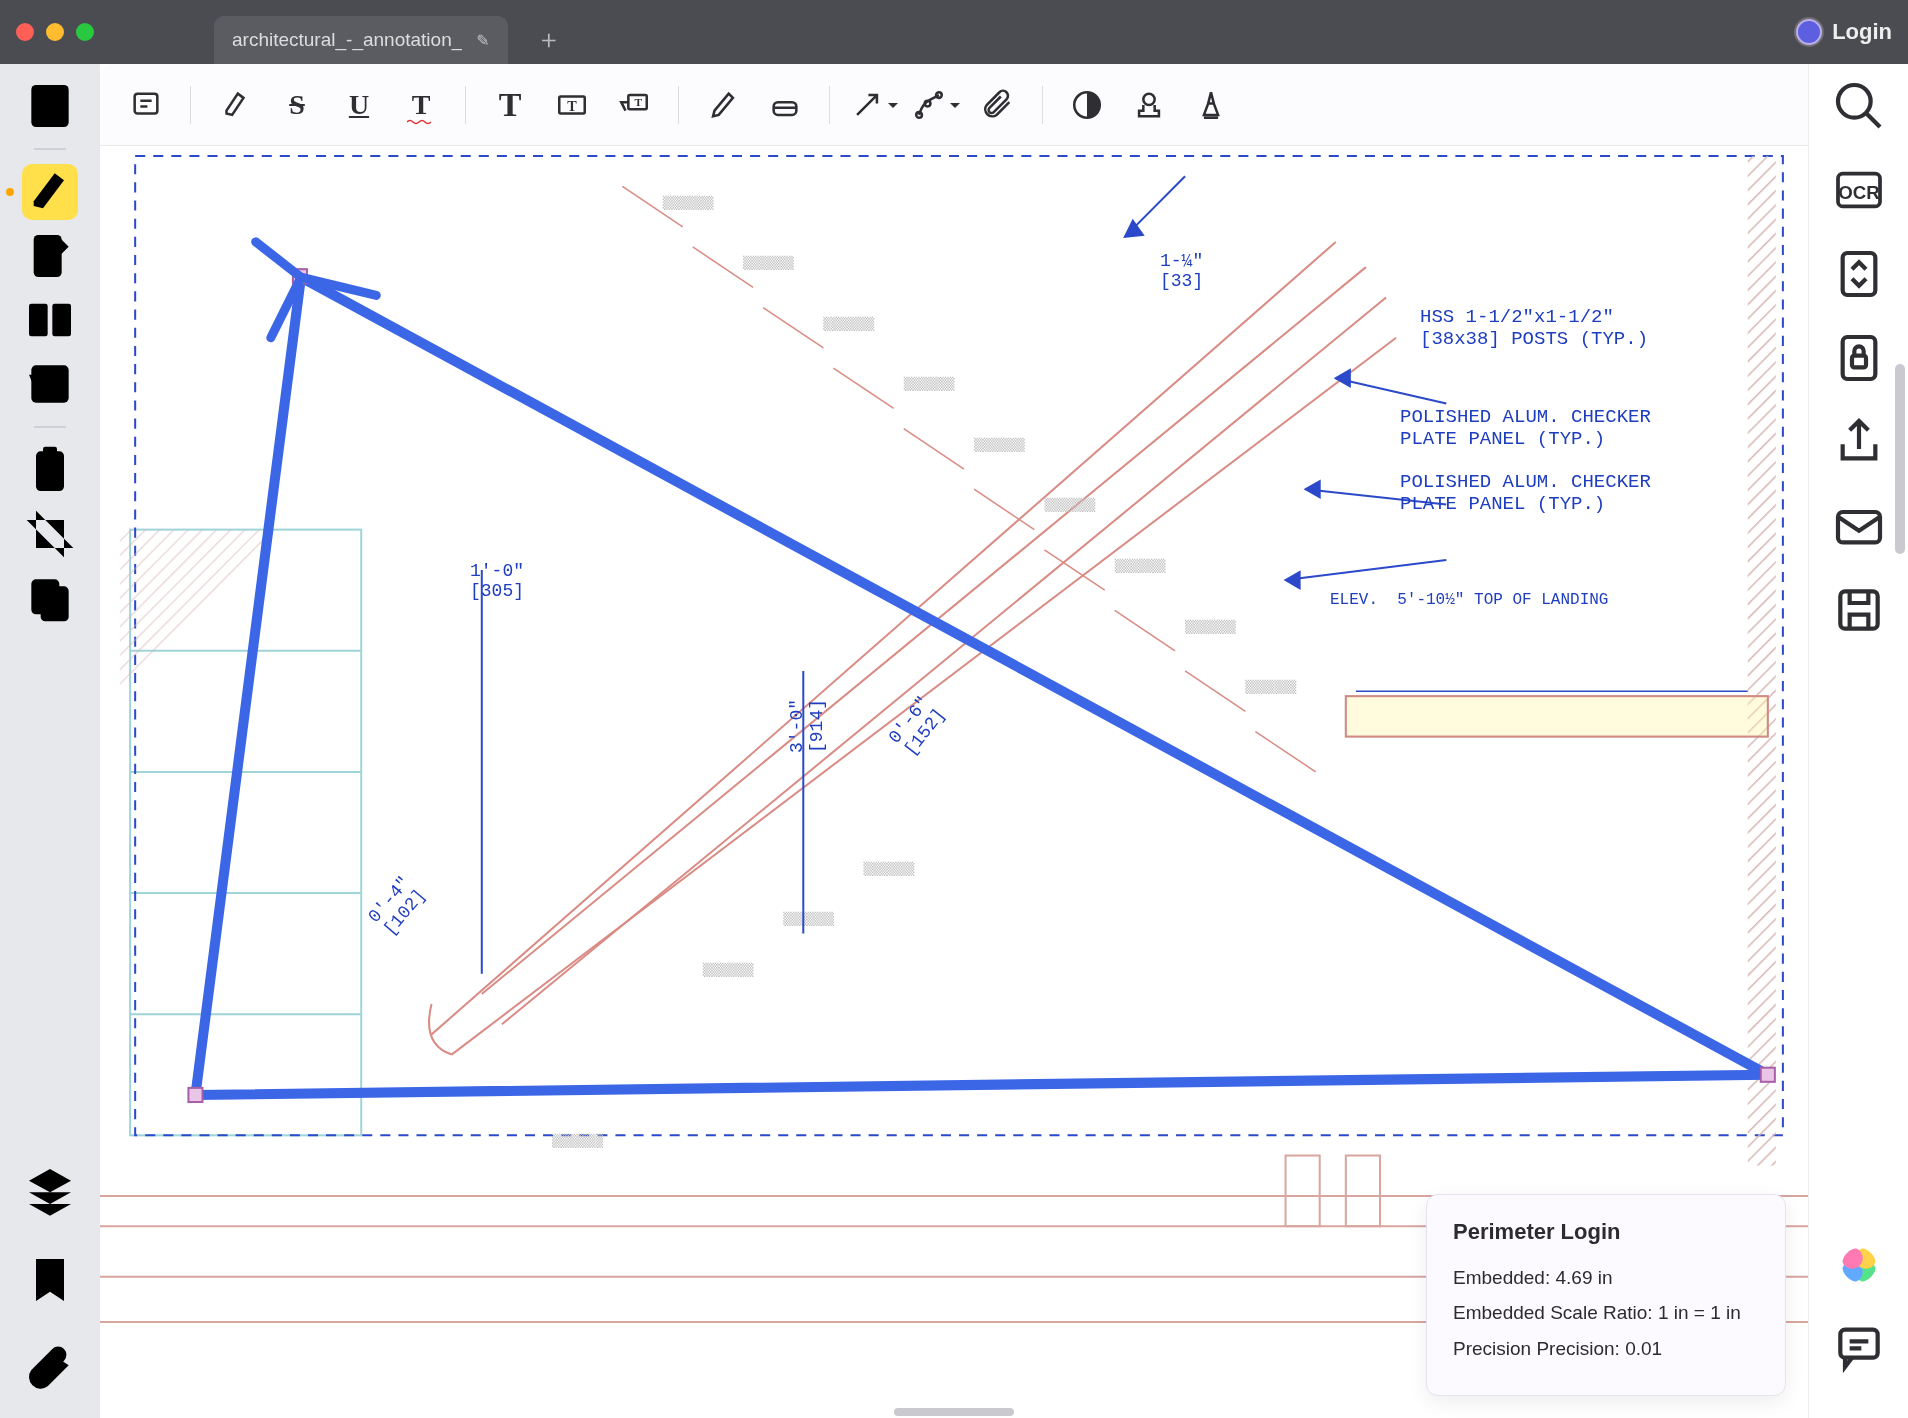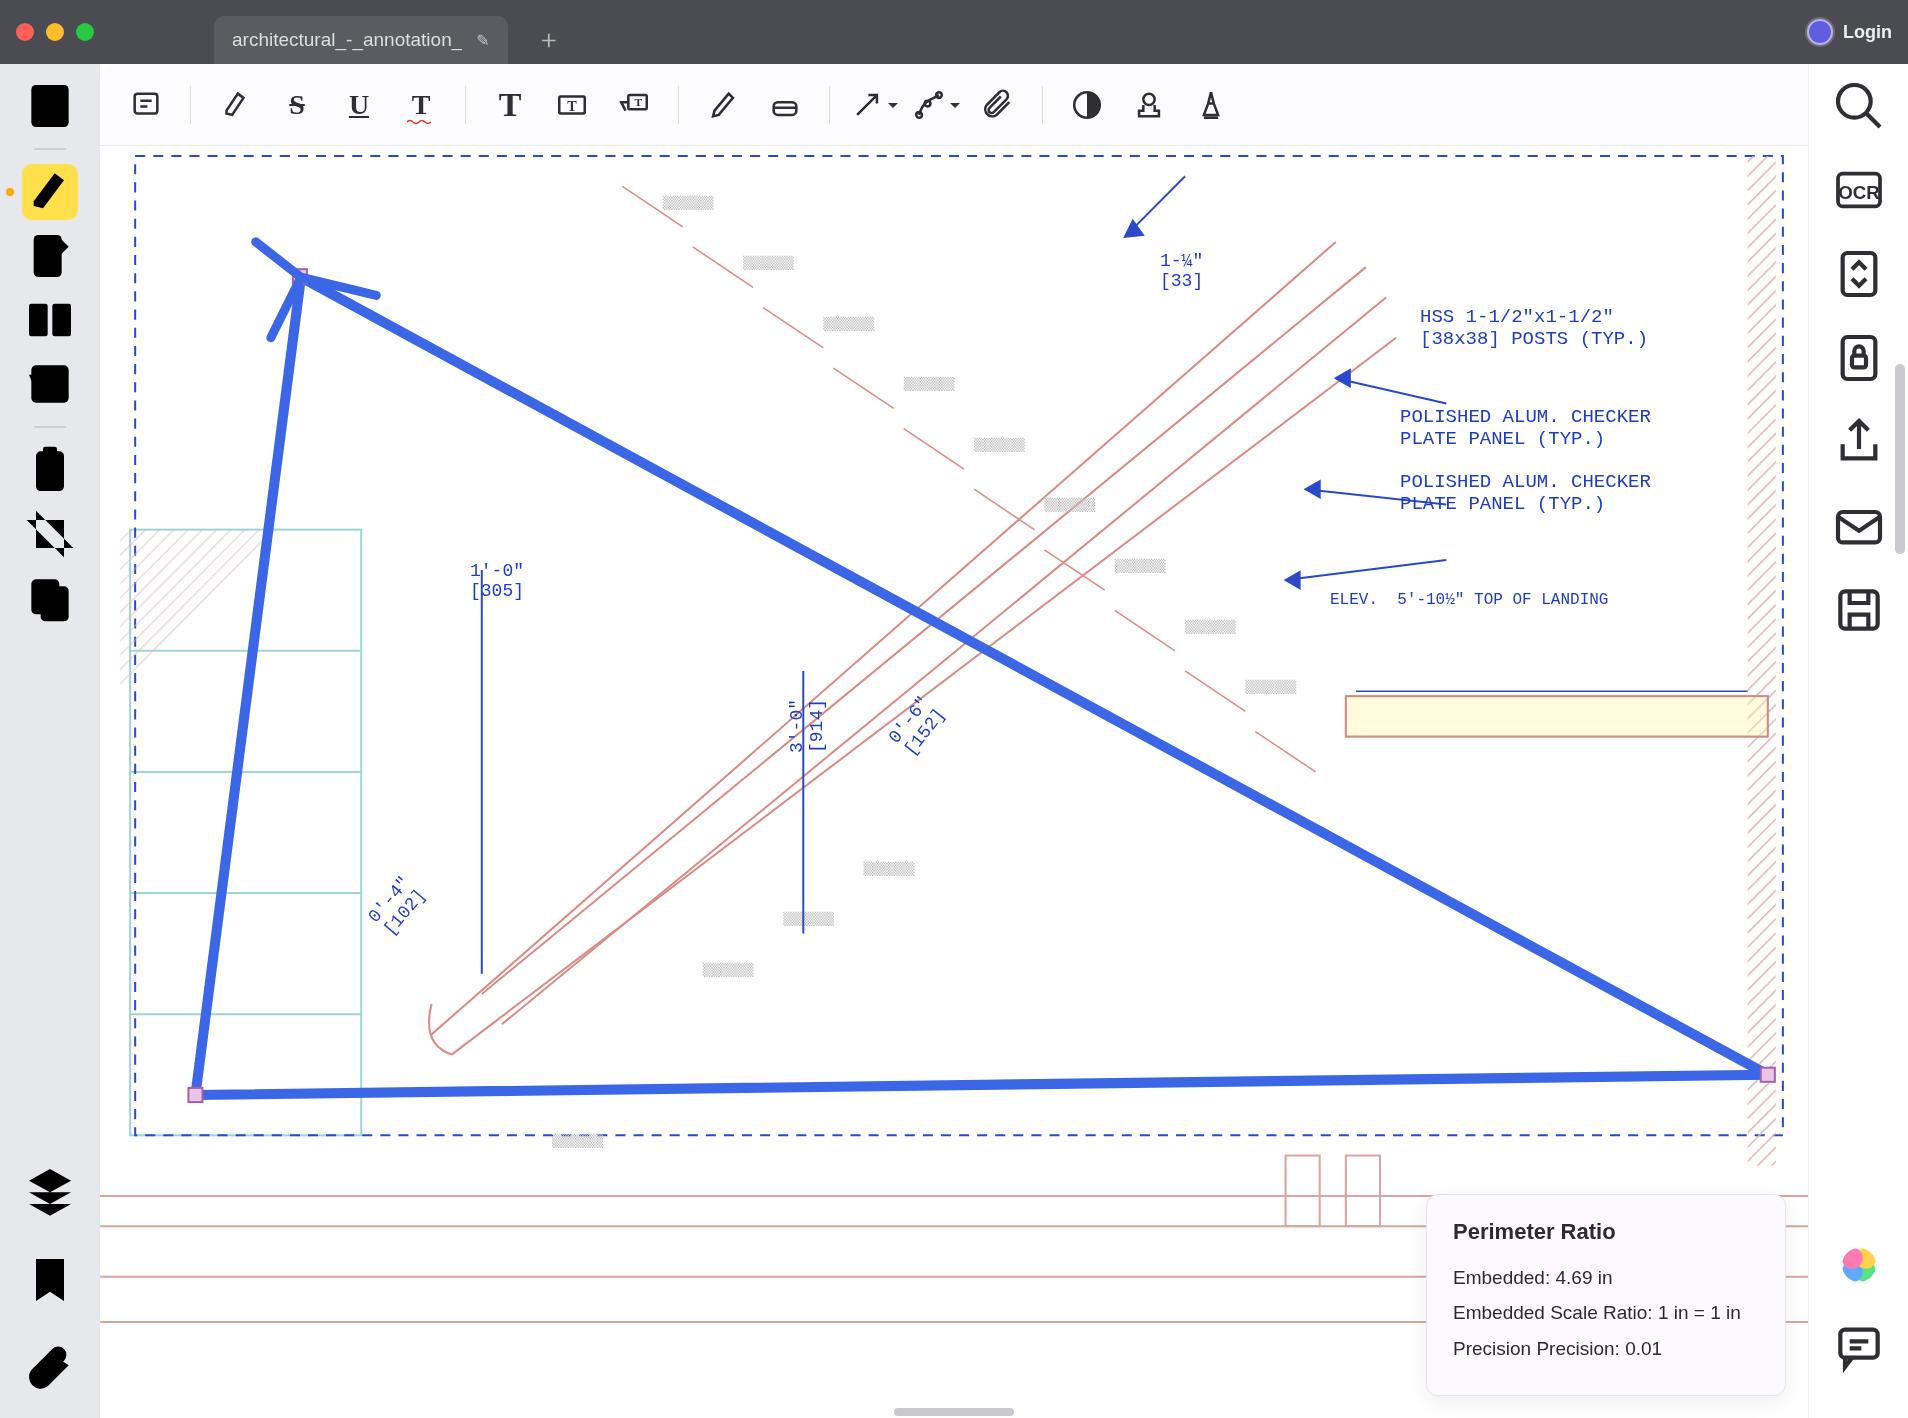--- a/index.html
+++ b/index.html
@@ -28,21 +28,21 @@
     padding:0 18px;
     gap:14px;
     color:#ddd;
     font-size:19px;
     margin-top:16px;
   }
   .tab .title { max-width:260px; overflow:hidden; text-overflow:ellipsis; white-space:nowrap;}
   .tab .pencil { font-size:16px; opacity:.8;}
   .plus-tab { margin-left:28px; color:#bbb; font-size:26px; margin-top:14px; cursor:pointer;}
   .spacer { flex:1;}
-  .login { display:flex; align-items:center; gap:10px; color:#eee; font-weight:600; font-size:18px;}
+  .login { display:flex; align-items:center; gap:10px; color:#eee; font-weight:600; font-size:22px;}
   .avatar { width:26px; height:26px; border-radius:50%; background:#5d5fe0; border:2px solid #bbb0e8; box-shadow:0 0 0 2px #6e6e74;}
   
   .app {
     position:absolute; top:64px; left:0; right:0; bottom:0;
     display:flex;
   }
   .left-rail, .right-rail {
     width:100px;
     background:#e7e8ec;
     display:flex;
@@ -444,21 +444,21 @@
         <div class="drawing-label" style="left:1320px;top:160px;font-size:19px;">HSS 1-1/2"x1-1/2"
 [38x38] POSTS (TYP.)</div>
         <div class="drawing-label" style="left:1300px;top:260px;font-size:19px;">POLISHED ALUM. CHECKER
 PLATE PANEL (TYP.)</div>
         <div class="drawing-label" style="left:1300px;top:325px;font-size:19px;">POLISHED ALUM. CHECKER
 PLATE PANEL (TYP.)</div>
         <div class="drawing-label" style="left:1230px;top:445px;font-size:16px;">ELEV.  5'-10½" TOP OF LANDING</div>
       </div>
 
       <div class="panel">
-        <h3>Perimeter Ratio</h3>
+        <h3>Perimeter Login</h3>
         <div class="row"><span>Embedded:</span> <span>4.69 in</span></div>
         <div class="row"><span>Embedded Scale Ratio:</span> <span>1 in = 1 in</span></div>
         <div class="row"><span>Precision Precision:</span> <span>0.01</span></div>
       </div>
 
       <div class="bottom-scroll"></div>
     </div>
   </div>
 
   <div class="right-rail">

